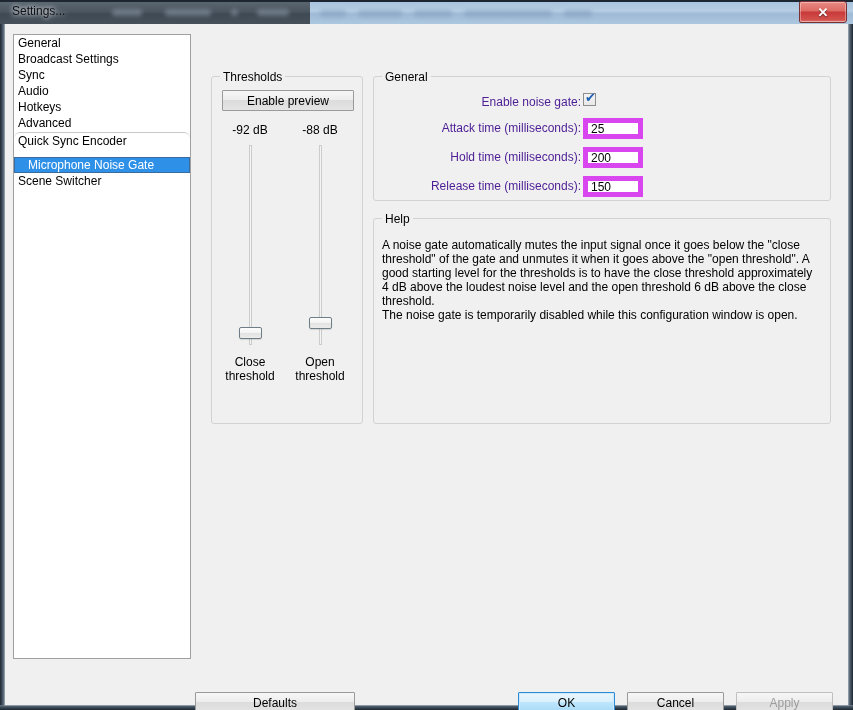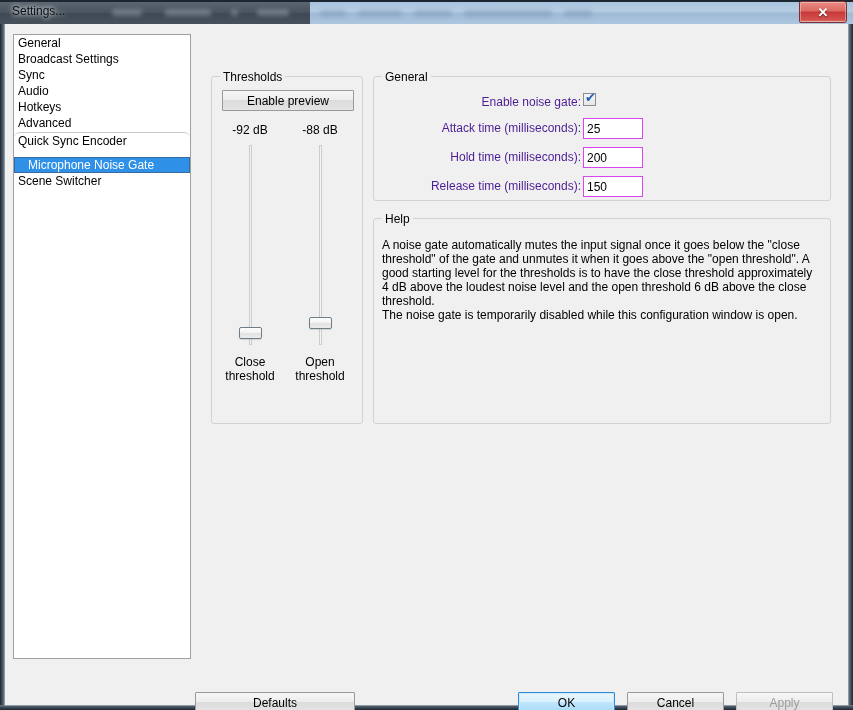--- a/index.html
+++ b/index.html
@@ -252,21 +252,21 @@
     color: #4c1d95;
     white-space: nowrap;
     text-align: center;
   }
   .txtfield {
     position: absolute;
     left: 209px;
     top: 0;
     width: 60px; height: 21px;
     box-sizing: border-box;
-    border: 1px solid #d946ef;
+    border: 5px solid #d946ef;
     background: #ffffff;
     font-family: "Liberation Sans", sans-serif;
     font-size: 12px;
     color: #000;
     padding: 0 3px;
     line-height: 19px;
     outline: none;
   }
   .checkbox {
     position: absolute;

